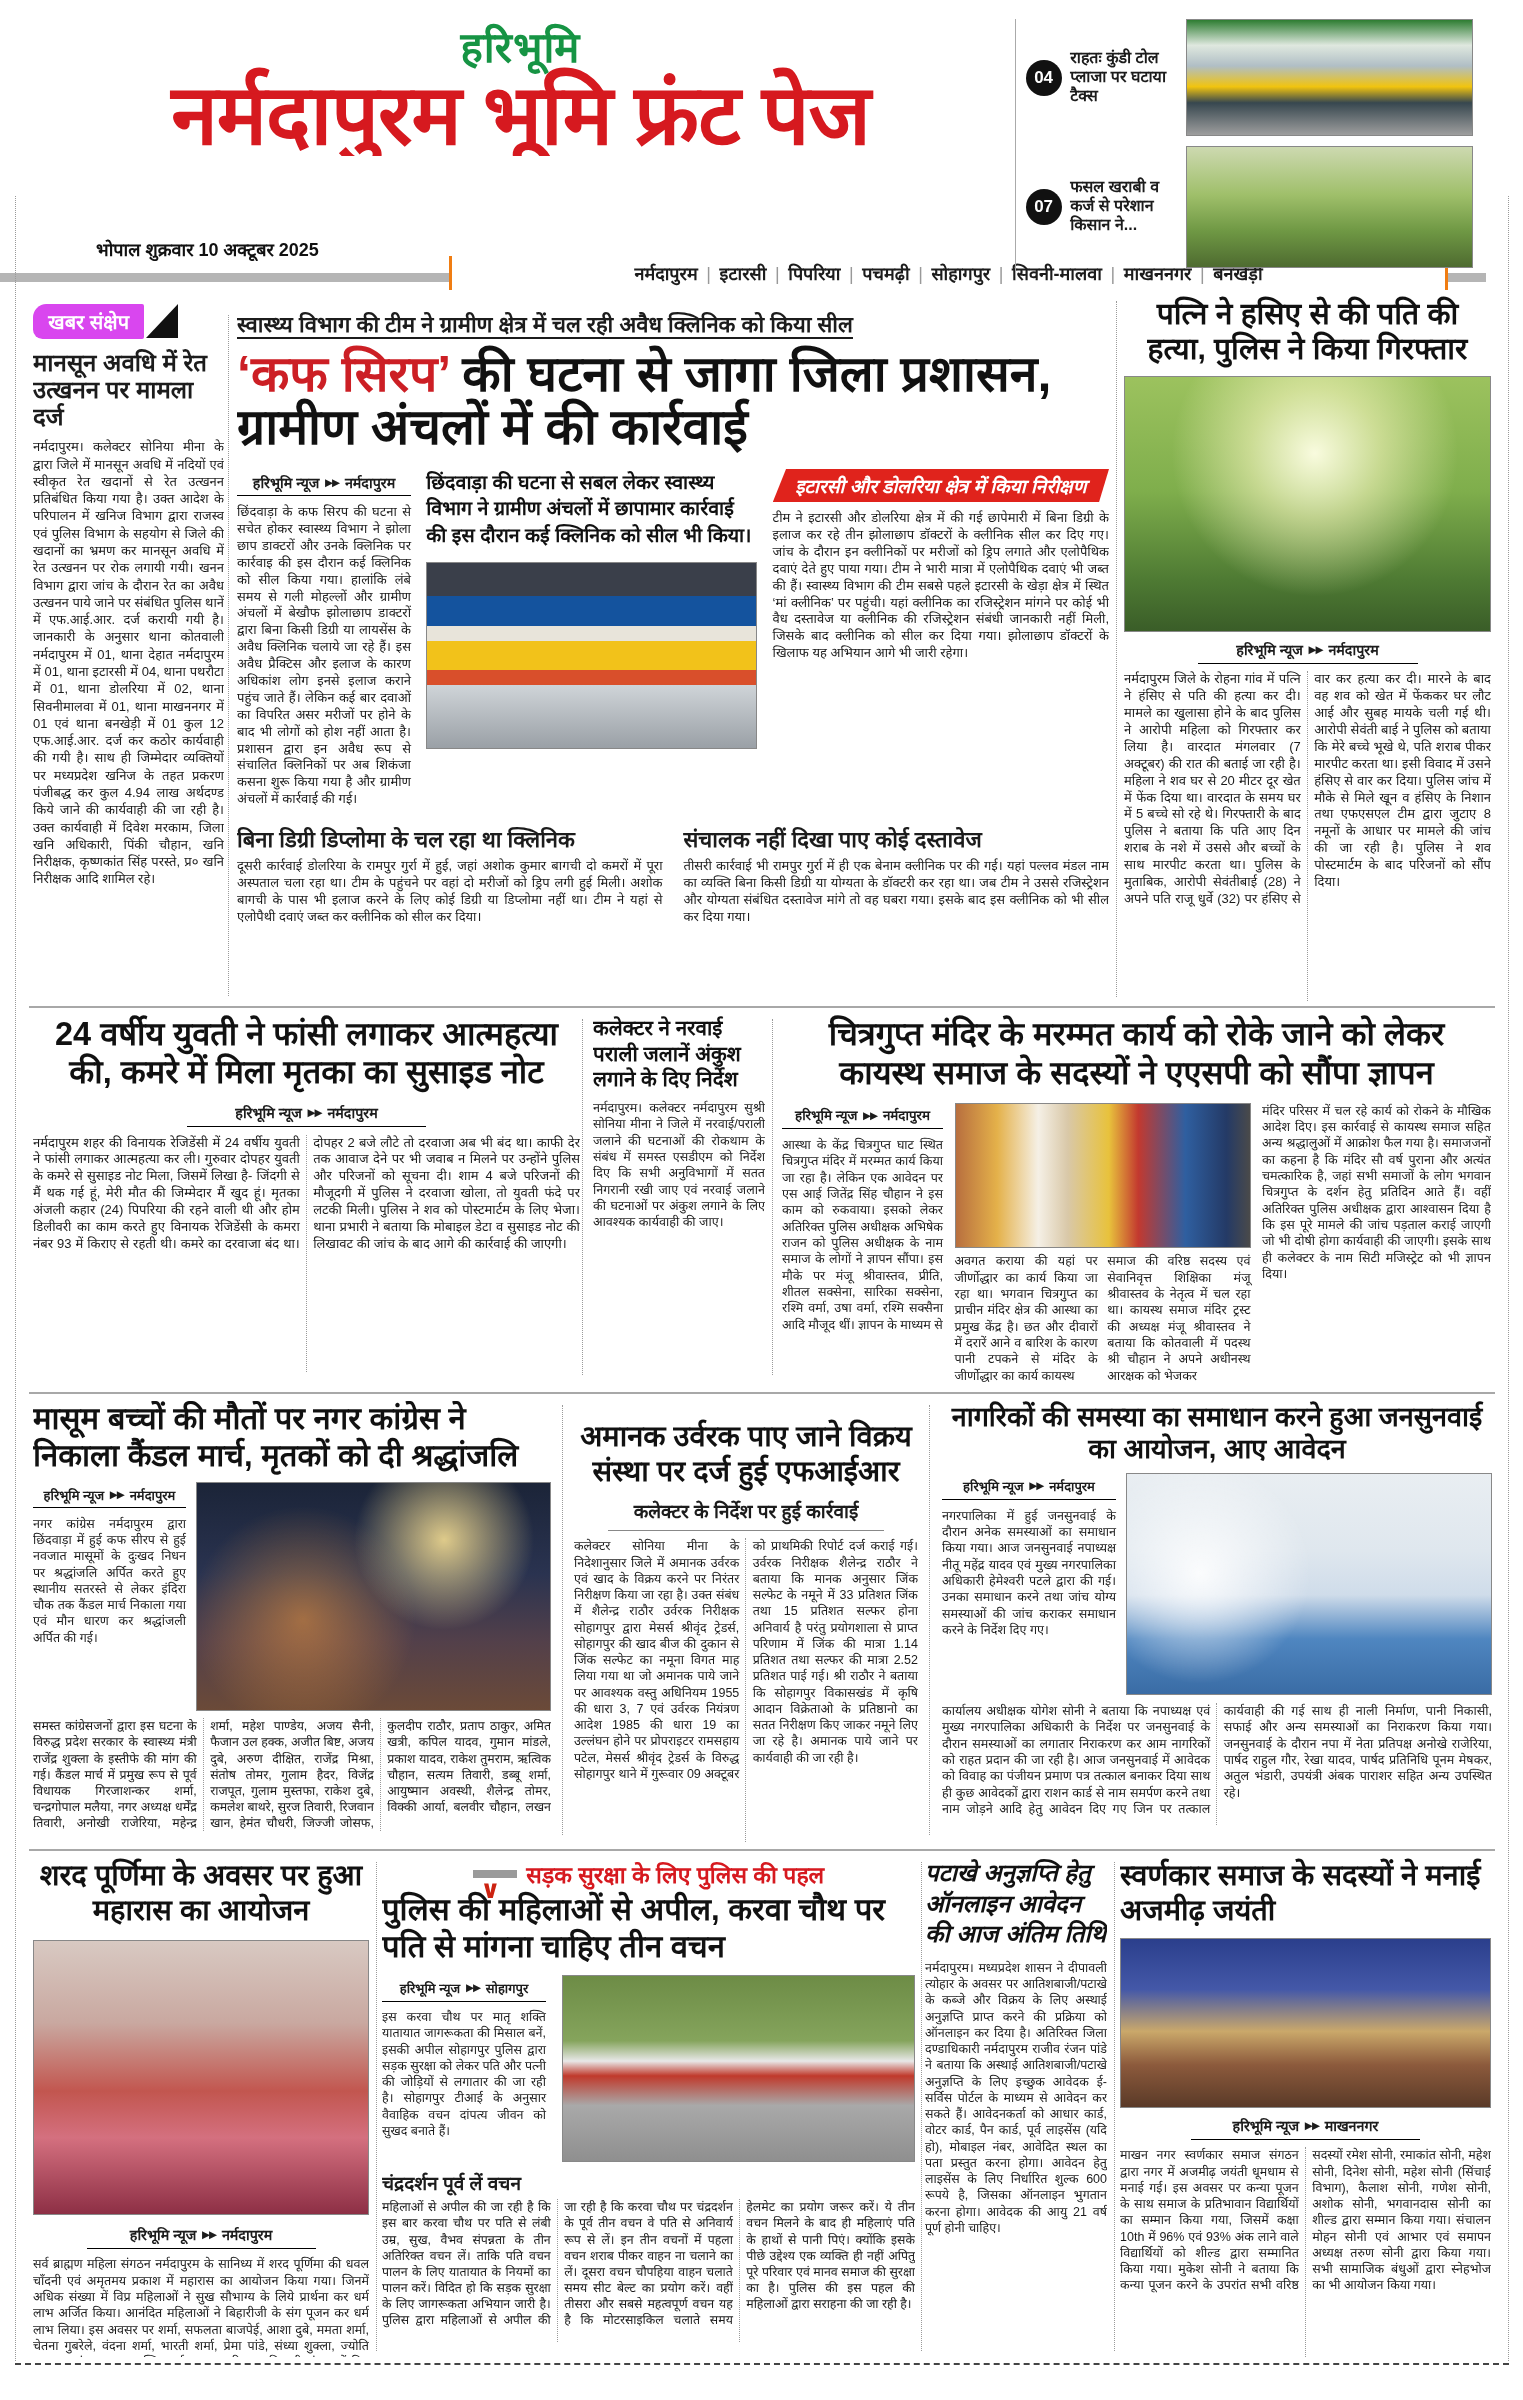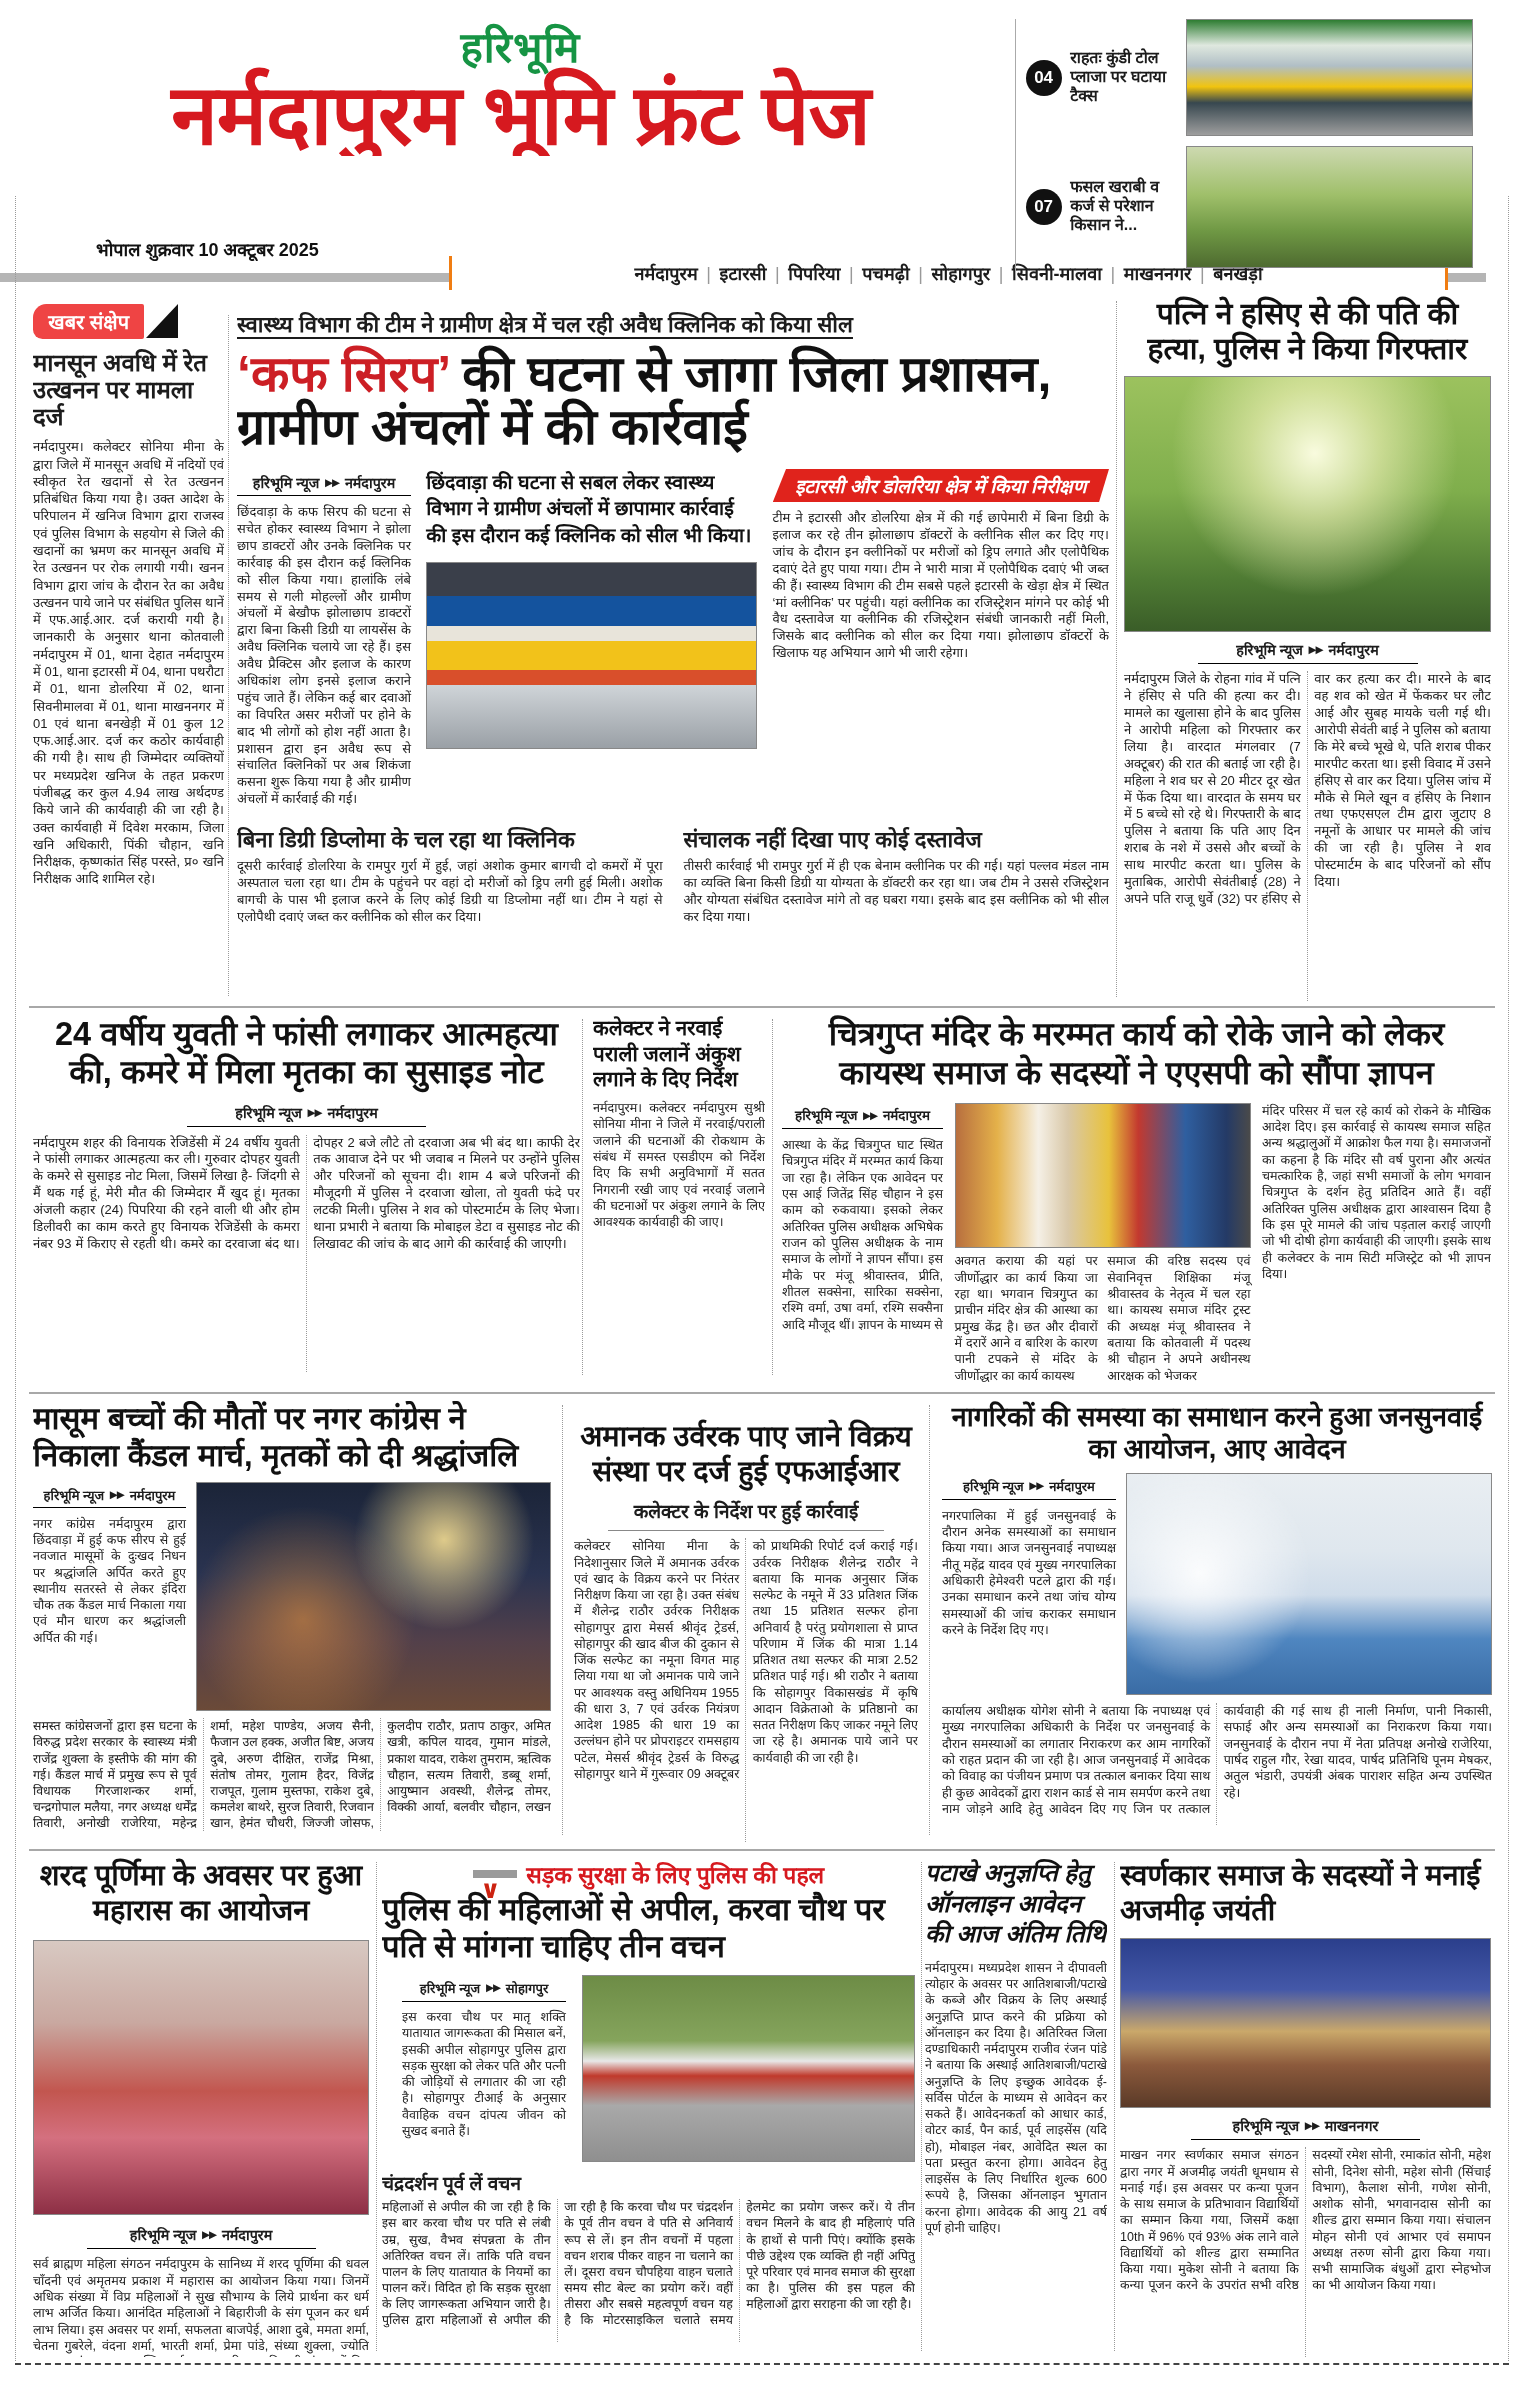--- a/index.html
+++ b/index.html
@@ -35,21 +35,21 @@
   .banner{background:#e0231c;color:#fff;font-style:italic;font-weight:700;font-size:19px;text-align:center;
           padding:3.8px 11.5px;clip-path:polygon(4% 0,100% 0,97% 100%,0 100%);margin-bottom:7.6px;}
   .deck{font-size:19.6px;font-weight:800;line-height:1.35;color:#111;}
   .ph{border:1px solid #888;}
   .hr{position:absolute;left:29px;right:29px;height:1.9px;background:#a8a8a8;}
   .vdot{position:absolute;width:0;border-left:1.9px dotted #9a9a9a;}
   .dashline{position:absolute;left:15.3px;right:15.3px;top:2363px;border-top:2.4px dashed #444;}
   .pageedge{position:absolute;top:196px;height:2165px;width:0;border-left:1.4px dotted #999;}
   
   .brief-hdwrap{display:flex;align-items:flex-start;}
-  .brief-hd{background:#ef4444;color:#fff;font-size:20px;font-weight:800;padding:3.8px 15.3px;border-radius:13.4px 1.9px 1.9px 9.6px;}
+  .brief-hd{background:#d946ef;color:#fff;font-size:20px;font-weight:800;padding:3.8px 15.3px;border-radius:13.4px 1.9px 1.9px 9.6px;}
   .tri{width:0;height:0;border-bottom:34px solid #111;border-left:32.5px solid transparent;margin-left:1.9px;}
   .brief-head{font-size:24px;font-weight:800;line-height:1.12;margin:11.5px 0 7.6px;}
   
   .ph-field{background:radial-gradient(circle at 52% 30%,rgba(255,255,230,.95) 0%,rgba(255,250,200,.55) 25%,rgba(255,250,200,0) 55%),linear-gradient(180deg,#9cc25e 0%,#7fae4c 45%,#4e7a33 80%,#3a5d28 100%);}
   .ph-clinic{background:linear-gradient(180deg,#3a3f4a 0%,#3a3f4a 18%,#14539e 18%,#14539e 34%,#e8e4da 34%,#e8e4da 42%,#f2c21a 42%,#f2c21a 58%,#d94f2b 58%,#d94f2b 66%,#cfd4d8 66%,#9aa0a6 100%);}
   .ph-group{background:linear-gradient(90deg,#b86f3f 0%,#e4b14a 14%,#f5f0e6 28%,#d9c8a8 38%,#e8c23c 52%,#c3392f 62%,#2f5fa0 78%,#243a66 92%,#4a4a4a 100%);}
   .ph-candle{background:radial-gradient(circle at 70% 25%,rgba(255,230,150,.85),rgba(255,230,150,0) 30%),radial-gradient(circle at 30% 60%,rgba(255,160,60,.5),rgba(255,160,60,0) 40%),linear-gradient(180deg,#1b2438 0%,#2a3350 40%,#53404a 70%,#6b4a38 100%);}
   .ph-jansun{background:radial-gradient(circle at 20% 45%,rgba(255,255,255,.9),rgba(255,255,255,0) 35%),linear-gradient(180deg,#e9eef2 0%,#dfe7ee 35%,#cfdcea 55%,#4f86c0 75%,#3a6ca5 100%);}
   .ph-maharas{background:linear-gradient(180deg,#d8c9c2 0%,#c9a8a0 30%,#c2564f 55%,#d4707f 72%,#8d2f45 100%);}
   .ph-road{background:linear-gradient(180deg,#6d8c46 0%,#85a45c 35%,#e8e8e8 46%,#c0392b 54%,#a9a9a9 70%,#8f8f8f 100%);}
@@ -226,21 +226,21 @@
   </div>
   <div class="body-txt" style="font-size:12.6px;">सर्व ब्राह्मण महिला संगठन नर्मदापुरम के सानिध्य में शरद पूर्णिमा की धवल चाँदनी एवं अमृतमय प्रकाश में महारास का आयोजन किया गया। जिनमें अधिक संख्या में विप्र महिलाओं ने सुख सौभाग्य के लिये प्रार्थना कर धर्म लाभ अर्जित किया। आनंदित महिलाओं ने बिहारीजी के संग पूजन कर धर्म लाभ लिया। इस अवसर पर शर्मा, सफलता बाजपेई, आशा दुबे, ममता शर्मा, चेतना गुबरेले, वंदना शर्मा, भारती शर्मा, प्रेमा पांडे, संध्या शुक्ला, ज्योति पाराशर, संध्या बादल, रश्मि शर्मा, मधु सहारिया आदि बड़ी संख्या में विप्र महिलाएँ उपस्थित रहीं।</div>
 </div>
 
 <div class="abs" style="left:382px;top:1858px;width:533px;height:499px;">
   <div style="display:flex;align-items:center;justify-content:center;">
     <span class="roadicon"></span>
     <span style="color:#d6191f;font-size:23px;font-weight:800;">सड़क सुरक्षा के लिए पुलिस की पहल</span>
   </div>
   <div class="hl" style="font-size:31px;line-height:1.2;text-align:left;margin-top:1px;">पुलिस की महिलाओं से अपील, करवा चौथ पर पति से मांगना चाहिए तीन वचन</div>
-  <div style="display:flex;gap:16px;margin-top:9.6px;margin-left:20px;">
+  <div style="display:flex;gap:16px;margin-top:9.6px;">
     <div style="width:164px;flex:0 0 164px;">
       <div class="byline" style="font-size:13px;">
         <span>हरिभूमि न्यूज</span><span class="arr"></span><span>सोहागपुर</span>
       </div>
       <div class="body-txt" style="font-size:12.5px;">इस करवा चौथ पर मातृ शक्ति यातायात जागरूकता की मिसाल बनें, इसकी अपील सोहागपुर पुलिस द्वारा सड़क सुरक्षा को लेकर पति और पत्नी की जोड़ियों से लगातार की जा रही है। सोहागपुर टीआई के अनुसार वैवाहिक वचन दांपत्य जीवन को सुखद बनाते हैं।</div>
     </div>
     <div class="ph ph-road" style="flex:1;height:187px;"></div>
   </div>
   <div class="minihead">चंद्रदर्शन पूर्व लें वचन</div>
   <div class="body-txt cols3" style="font-size:12.4px;height:143px;">महिलाओं से अपील की जा रही है कि इस बार करवा चौथ पर पति से लंबी उम्र, सुख, वैभव संपन्नता के तीन अतिरिक्त वचन लें। ताकि पति वचन पालन के लिए यातायात के नियमों का पालन करें। विदित हो कि सड़क सुरक्षा के लिए जागरूकता अभियान जारी है। पुलिस द्वारा महिलाओं से अपील की जा रही है कि करवा चौथ पर चंद्रदर्शन के पूर्व तीन वचन वे पति से अनिवार्य रूप से लें। इन तीन वचनों में पहला वचन शराब पीकर वाहन ना चलाने का लें। दूसरा वचन चौपहिया वाहन चलाते समय सीट बेल्ट का प्रयोग करें। वहीं तीसरा और सबसे महत्वपूर्ण वचन यह है कि मोटरसाइकिल चलाते समय हेलमेट का प्रयोग जरूर करें। ये तीन वचन मिलने के बाद ही महिलाएं पति के हाथों से पानी पिएं। क्योंकि इसके पीछे उद्देश्य एक व्यक्ति ही नहीं अपितु पूरे परिवार एवं मानव समाज की सुरक्षा का है। पुलिस की इस पहल की महिलाओं द्वारा सराहना की जा रही है।</div>

